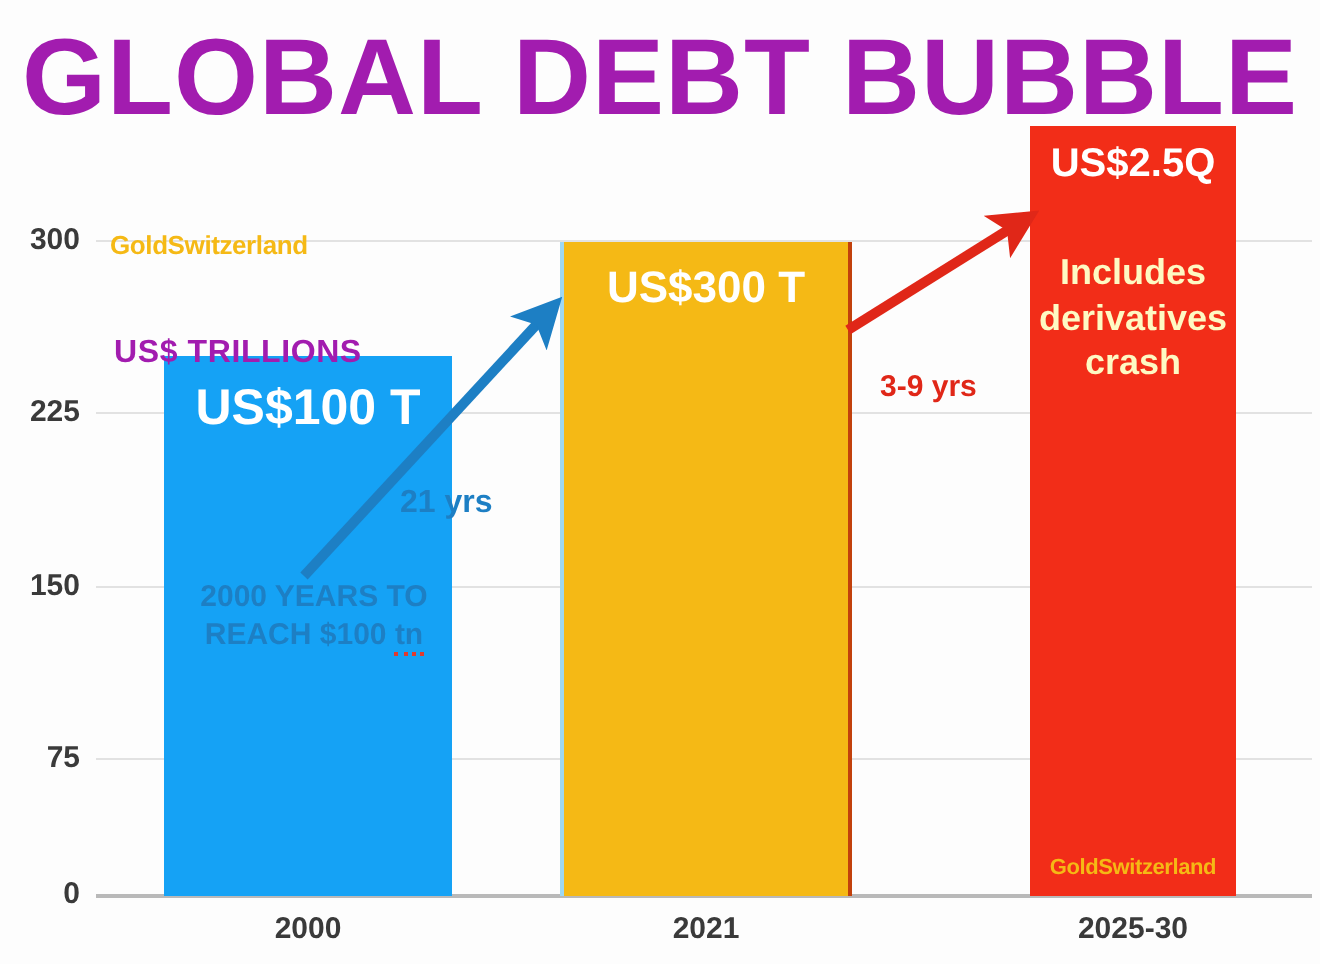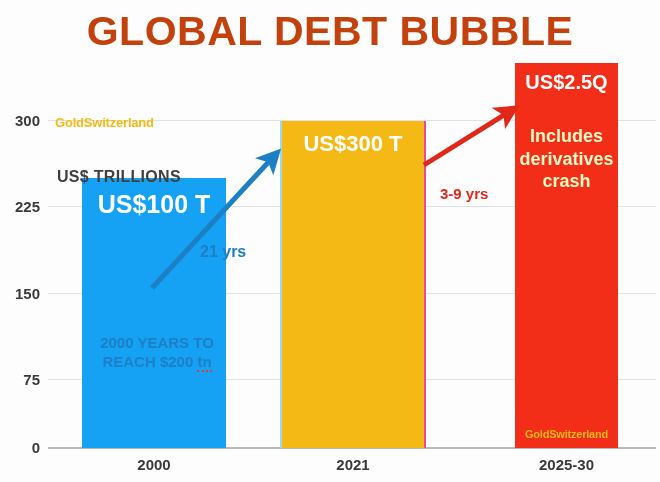--- a/index.html
+++ b/index.html
@@ -19,24 +19,24 @@
     overflow: hidden;
   }
 
   
   #chart-title {
     position: absolute;
     left: 0;
     top: 8px;
     width: 660px;
     text-align: center;
-    font-size: 41px;
+    font-size: 54px;
     font-weight: bold;
     letter-spacing: 0.5px;
-    color: #c2410c;
+    color: #a21caf;
     white-space: nowrap;
   }
 
   
   #plot {
     position: absolute;
     left: 48px;
     top: 62px;
     width: 608px;
     height: 386px;
@@ -74,21 +74,21 @@
     bottom: 0;
     box-sizing: border-box;
   }
   #bar-2000 {
     background: #15a2f5;
     padding-left: 36px;
   }
   #bar-2021 {
     background: #f5b915;
     border-left: 2px solid #9fd8f3;
-    border-right: 2px solid #ec4899;
+    border-right: 2px solid #c2410c;
   }
   #bar-2025 {
     background: #f22d18;
   }
 
   .bar-value {
     position: absolute;
     left: 0;
     width: 100%;
     text-align: center;
@@ -143,34 +143,33 @@
     font-weight: bold;
     color: #f5b915;
     letter-spacing: -0.2px;
   }
   #units-label {
     position: absolute;
     left: 57px;
     top: 168px;
     font-size: 16px;
     font-weight: bold;
-    color: #404040;
+    color: #a21caf;
     letter-spacing: 0.3px;
   }
   #note-2000-years {
     position: absolute;
     left: 72px;
     top: 290px;
     width: 170px;
     text-align: center;
     font-size: 15px;
     font-weight: bold;
     color: #1d7fc4;
     line-height: 1.25;
-    margin-top: 44px;
   }
   .squiggle {
     border-bottom: 2px dotted #e03b2f;
     padding-bottom: 0px;
   }
   #label-21yrs {
     position: absolute;
     left: 200px;
     top: 243px;
     font-size: 16px;
@@ -237,21 +236,21 @@
   <div class="xtick" style="left:82px;  width:144px;">2000</div>
   <div class="xtick" style="left:280px; width:146px;">2021</div>
   <div class="xtick" style="left:515px; width:103px;">2025-30</div>
 
   <div id="watermark-top">GoldSwitzerland</div>
 
   <div id="units-label">US$ TRILLIONS</div>
 
   <div id="note-2000-years">
     <span>2000 YEARS TO</span><br>
-    <span>REACH $200 </span><span class="squiggle">tn</span>
+    <span>REACH $100 </span><span class="squiggle">tn</span>
   </div>
 
   <div id="label-21yrs">21 yrs</div>
   <div id="label-49yrs">3-9 yrs</div>
 
   <svg id="arrows" viewBox="0 0 660 482">
     <defs>
       <marker id="head-blue" markerWidth="5" markerHeight="5" refX="3.2" refY="2.5" orient="auto">
         <path d="M0,0 L5,2.5 L0,5 L1.2,2.5 Z" fill="#1d7fc4"></path>
       </marker>

